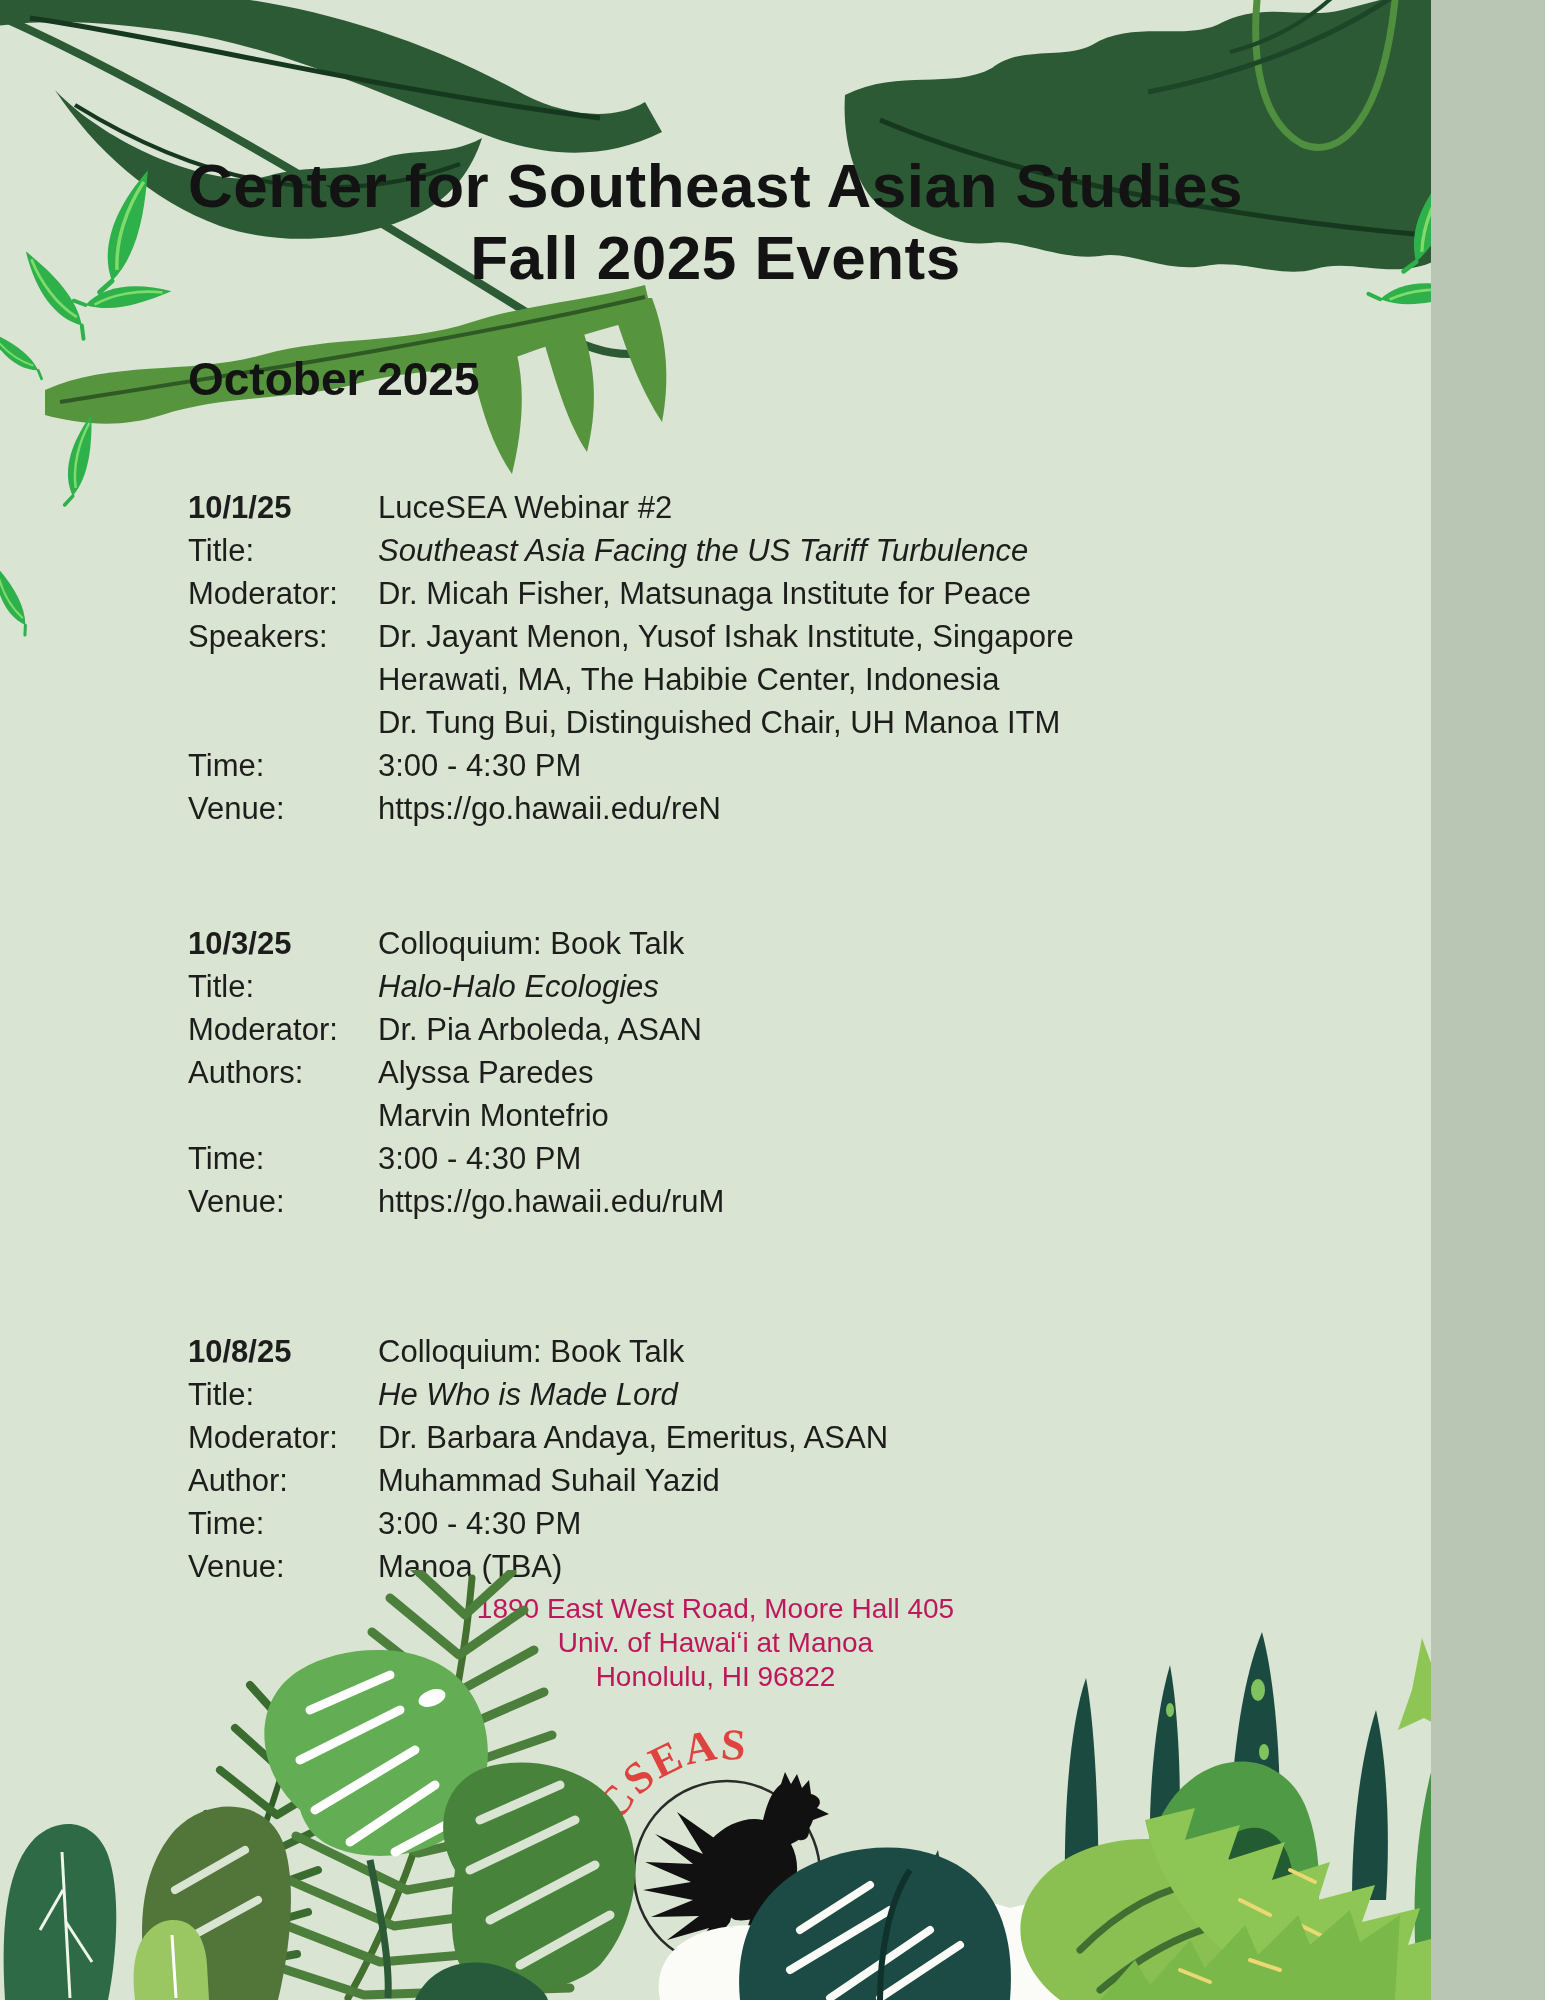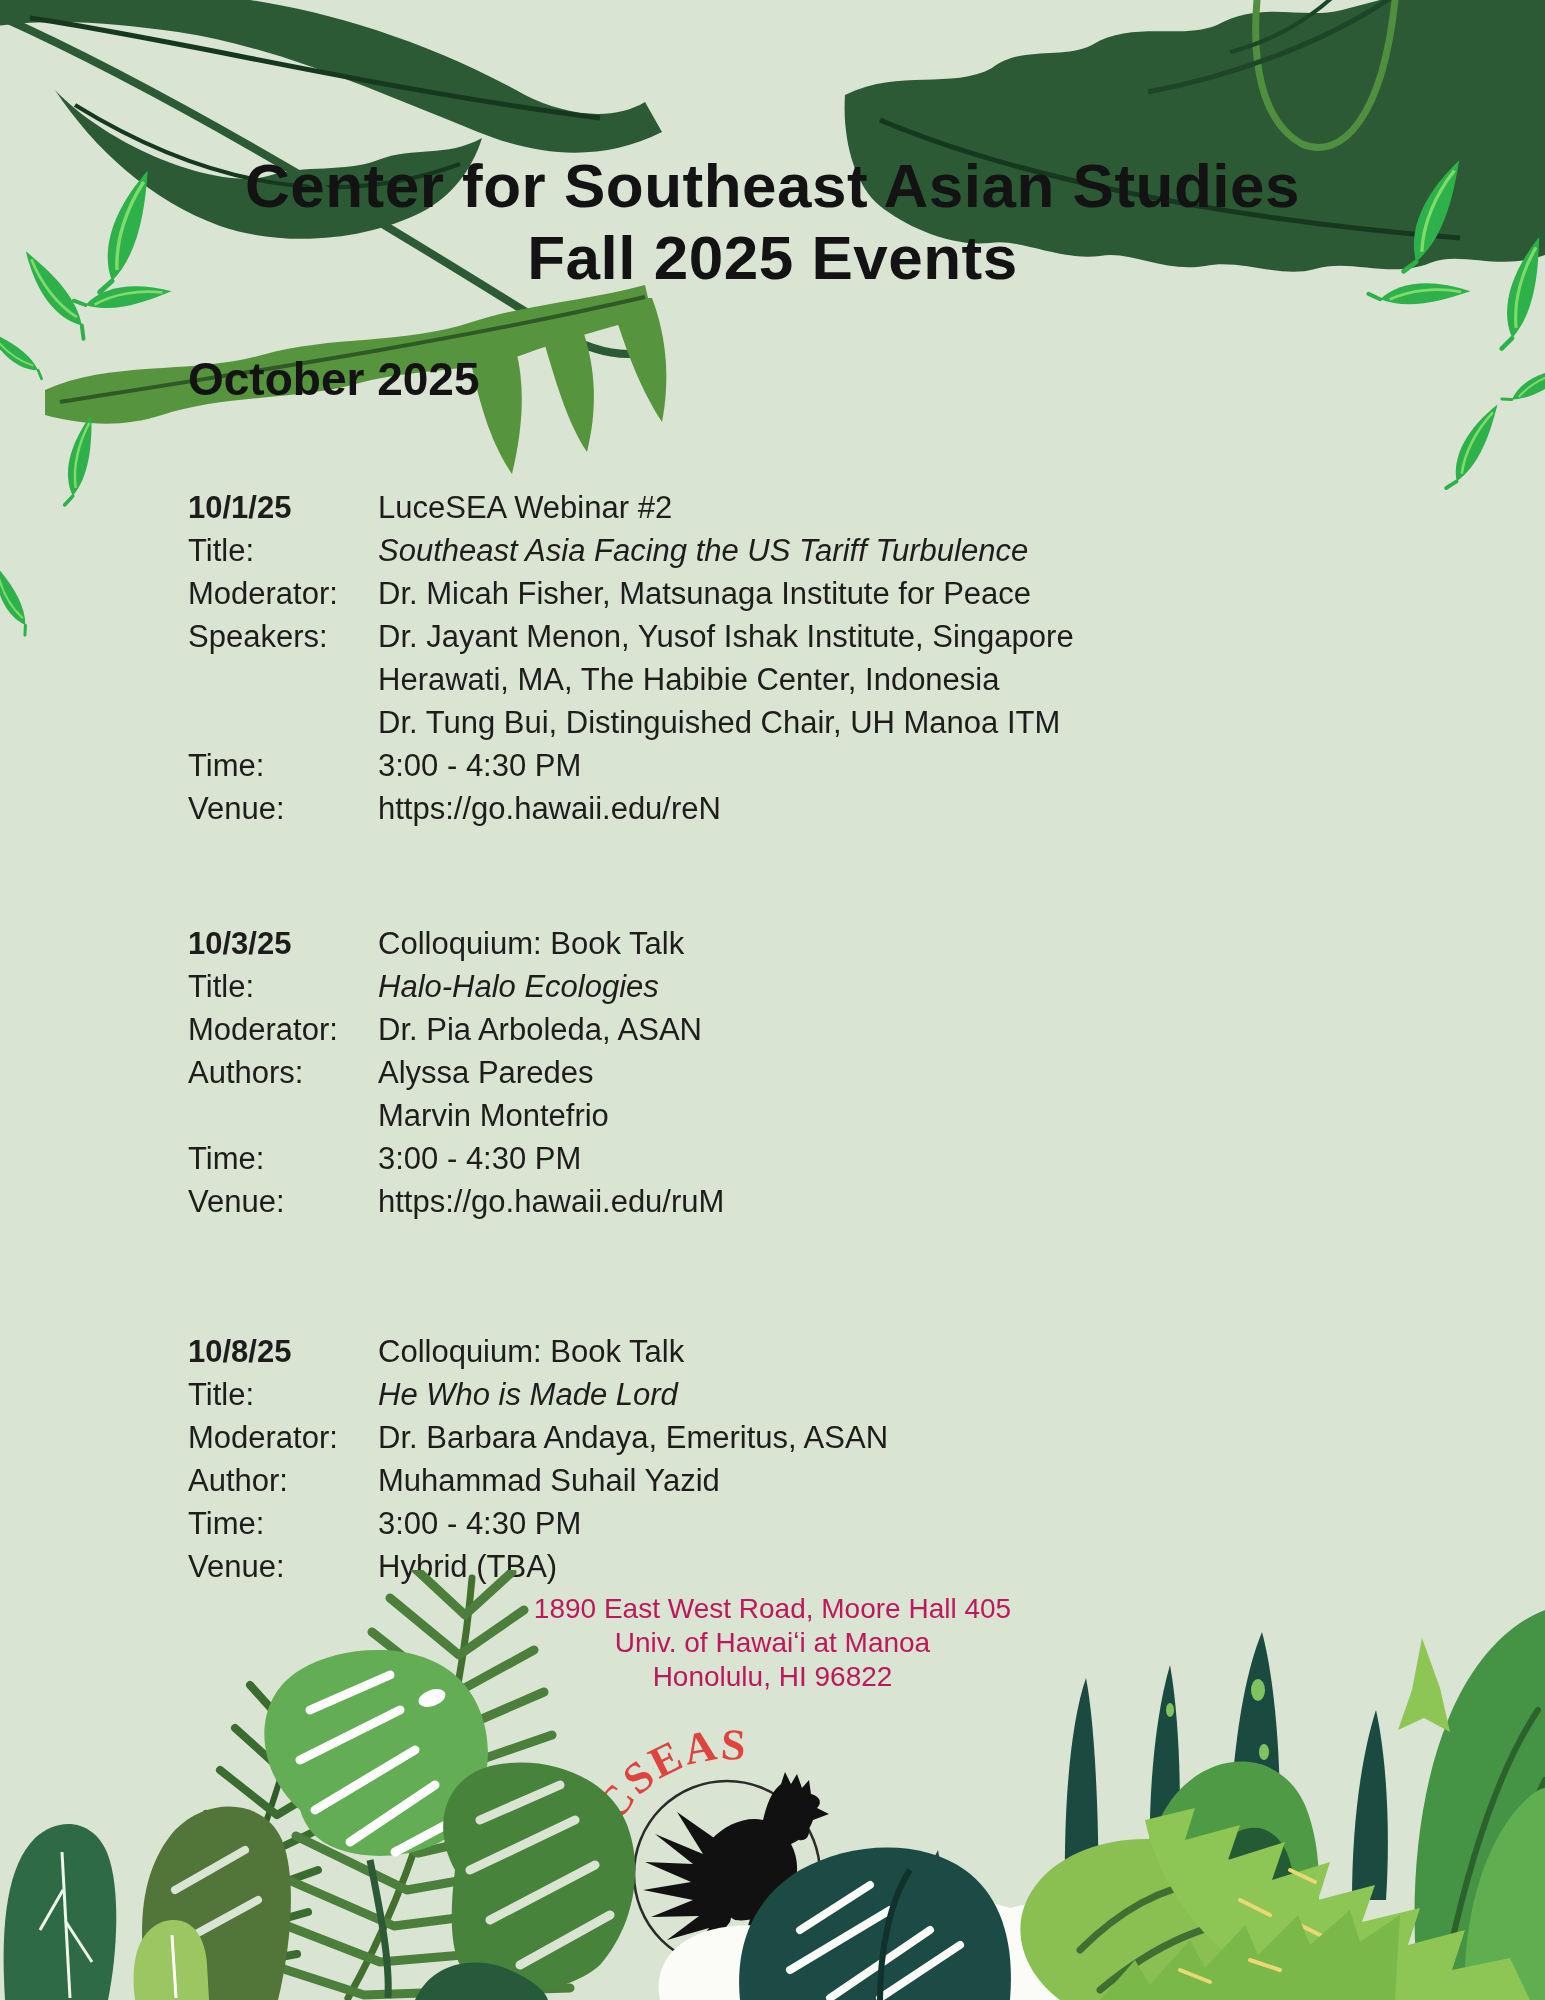--- a/index.html
+++ b/index.html
@@ -1,16 +1,16 @@
 <!DOCTYPE html>
 <html><head>
 <meta charset="utf-8">
 <style>
   html,body{margin:0;padding:0;background:#b9c6b4;}
-  .page{position:relative;width:1545px;height:2000px;background:#d9e4d2;overflow:hidden;
+  .page{position:relative;width:1431px;height:2000px;background:#d9e4d2;overflow:hidden;
         font-family:"Liberation Sans",sans-serif;color:#1d1d1b;}
   .title{position:absolute;top:150px;left:0;width:100%;text-align:center;
          font-size:62px;line-height:72px;font-weight:700;color:#131313;letter-spacing:.5px;}
   .month{position:absolute;top:352px;left:188px;font-size:46px;font-weight:700;color:#131313;}
   .event{position:absolute;left:188px;width:1260px;display:grid;
          grid-template-columns:190px 1fr;font-size:31px;line-height:43px;margin-top:24px;}
   #event1{top:462px}#event2{top:898px}#event3{top:1306px}
   .lbl{white-space:nowrap;}
   .val{white-space:nowrap;}
   .row-date-lbl{font-weight:700;}
@@ -126,21 +126,21 @@
     <div class="val">Colloquium: Book Talk</div>
     <div class="lbl">Title:</div>
     <div class="val italic">He Who is Made Lord</div>
     <div class="lbl">Moderator:</div>
     <div class="val">Dr. Barbara Andaya, Emeritus, ASAN</div>
     <div class="lbl">Author:</div>
     <div class="val">Muhammad Suhail Yazid</div>
     <div class="lbl">Time:</div>
     <div class="val">3:00 - 4:30 PM</div>
     <div class="lbl">Venue:</div>
-    <div class="val">Hybrid (TBA)</div>
+    <div class="val">Manoa (TBA)</div>
   </div>
 
   <div class="address">
     <div>1890 East West Road, Moore Hall 405</div>
     <div>Univ. of Hawaiʻi at Manoa</div>
     <div>Honolulu, HI 96822</div>
   </div>
 
   <svg id="logo" class="deco" width="290" height="278" viewBox="0 0 290 278" aria-hidden="true">
     <defs>

